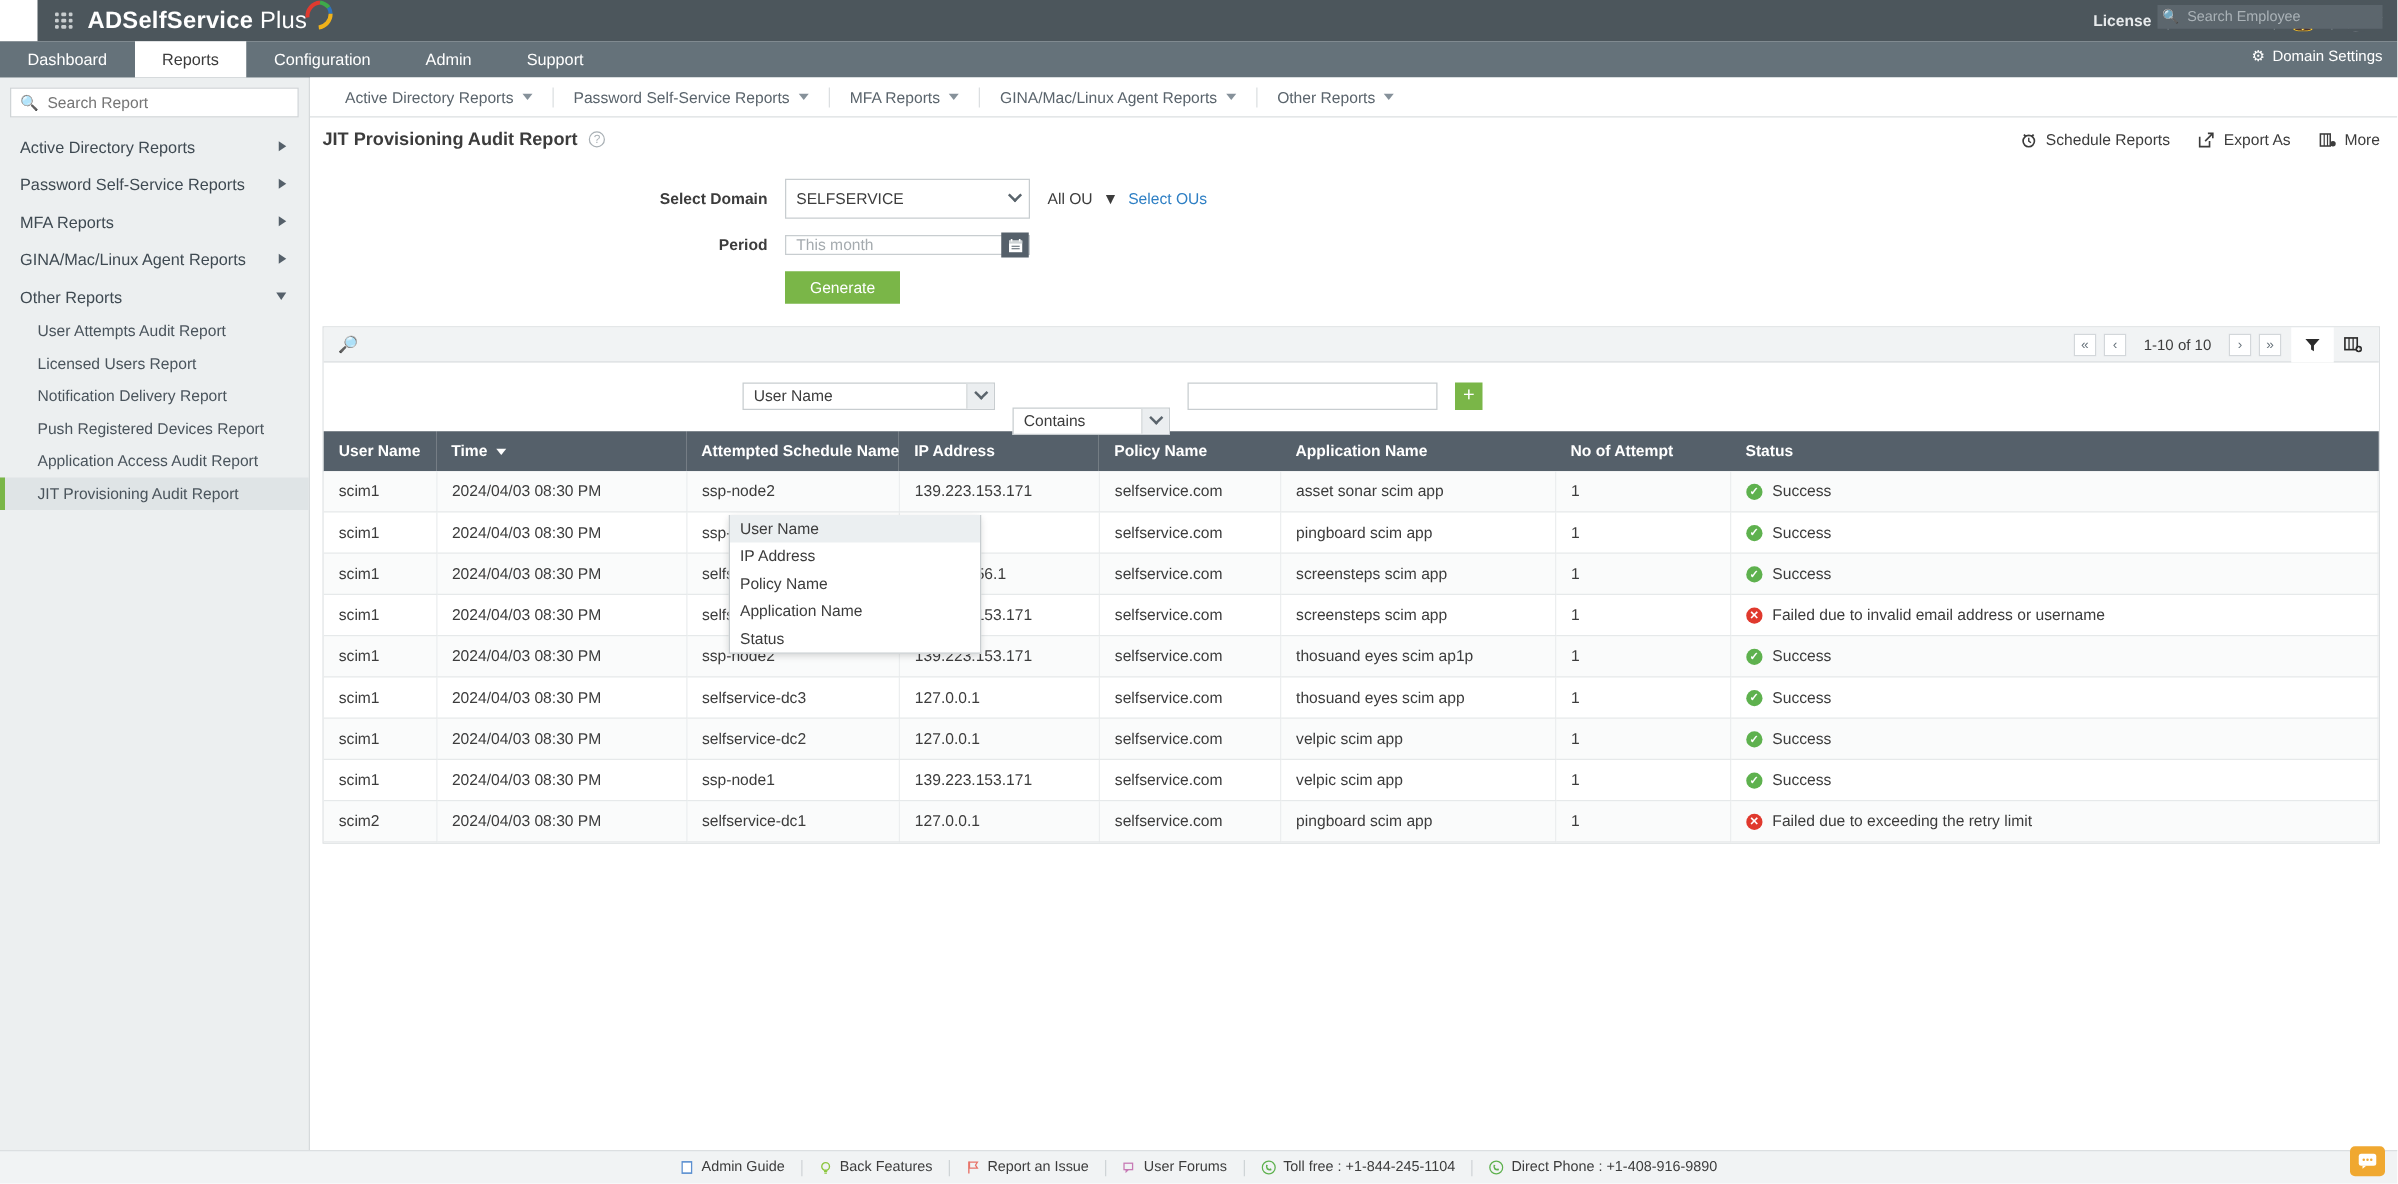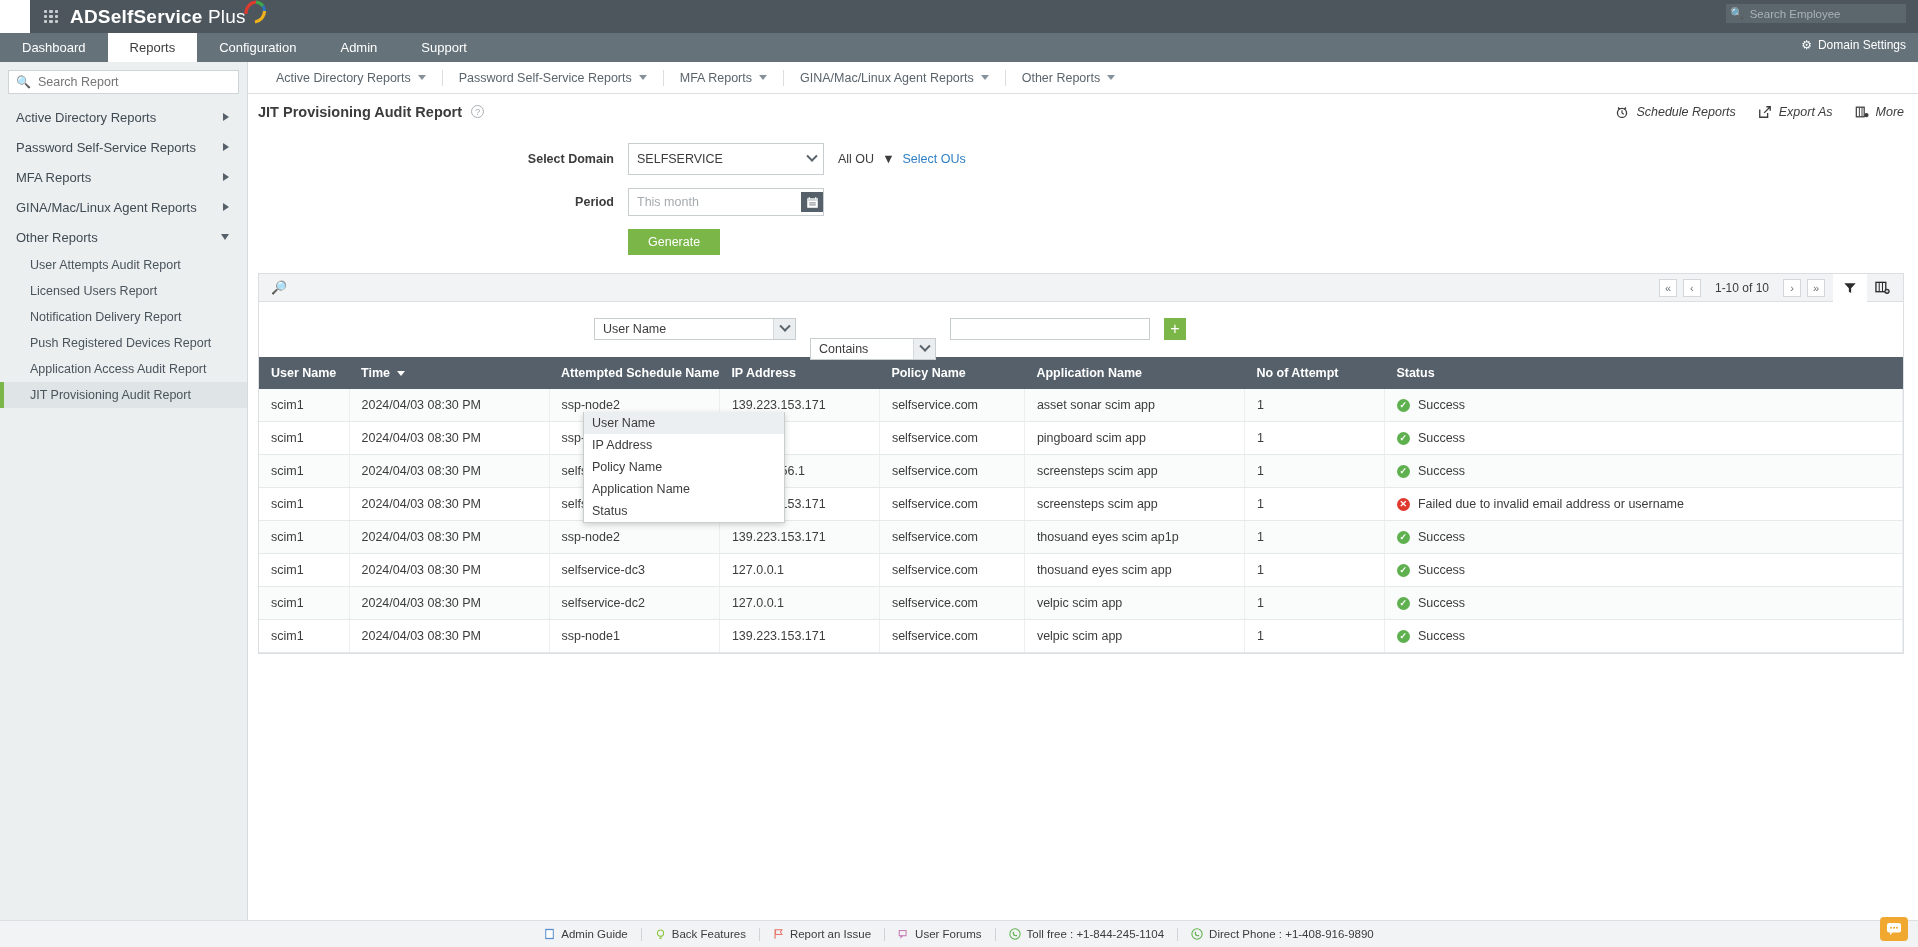--- a/index.html
+++ b/index.html
@@ -74,31 +74,31 @@
   .report-tabs { height: 32px; border-bottom: 1px solid #dcdfe1; display:flex; align-items:center; padding-left: 12px; }
   .rt { font-size: 12.5px; color: #5a646c; padding: 0 16px; display:flex; align-items:center; gap:7px; cursor:pointer; }
   .rt .cd { width:0;height:0;border-left:4px solid transparent;border-right:4px solid transparent;border-top:5px solid #86919a; }
   .rt-sep { width:1px; height: 16px; background: #dcdfe1; }
 
   .title-row { height: 35px; display:flex; align-items:center; padding: 0 14px 0 10px; position: relative; }
   .page-title { font-size: 14.5px; color: #3c3c3c; font-weight: bold; }
   .help-icon { width: 13px; height: 13px; border: 1px solid #a9b0b5; border-radius: 50%; color:#a9b0b5;
      font-size: 9.5px; text-align:center; line-height:11px; margin-left: 9px; cursor: pointer; }
   .title-actions { position: absolute; right: 14px; display:flex; align-items:center; gap: 22px; }
-  .ta { display:flex; align-items:flex-start; gap:7px; font-size: 12.5px; color:#3c3c3c; cursor:pointer;font-style:italic; }
+  .ta { display:flex; align-items:flex-start; gap:7px; font-size: 12.5px; color:#3c3c3c; cursor:pointer; }
 
   
   .formbox { background: #fff; padding: 14px 0 8px 0; }
   .frow { display:flex; align-items:center; margin-bottom: 13px; }
   .flabel { width: 380px; text-align: right; padding-right: 14px; font-size: 12.5px; color:#3c3c3c; font-weight:bold; }
   .fselect { width: 196px; height: 32px; border: 1px solid #c8cdd0; background:#fff;
      display:flex; align-items:center; justify-content:space-between; padding: 0 0 0 8px; font-size: 12.5px; cursor:pointer; }
   .fselect .sarrow { width: 22px; height: 20px; display:flex; align-items:center; justify-content:center; }
   .chev { width:8px;height:8px;border-right:2px solid #5a646c;border-bottom:2px solid #5a646c;transform:rotate(45deg) translate(-2px,-2px); }
-  .fperiod { width: 196px; height: 28px; border: 1px solid #c8cdd0; background:#fff;
+  .fperiod { width: 196px; height: 16px; border: 1px solid #c8cdd0; background:#fff;
      display:flex; align-items:center; justify-content:space-between; font-size: 12.5px; color:#a5abaf; padding-left: 8px; }
   .cal-btn { width: 22px; height: 20px; background:#55606a; display:flex; align-items:center; justify-content:center; cursor:pointer; }
   .all-ou { margin-left: 14px; font-size: 12.5px; color:#3c3c3c; display:flex; align-items:center; gap: 8px; }
   .ou-link { color: #2e7fc4; cursor:pointer; }
   .gen-btn { margin-left: 380px; background: #7ab648; color:#fff; border:none; padding: 6px 20px;
      font-size: 12.5px; cursor:pointer; font-family:"Liberation Sans",sans-serif; }
 
   
   .panel { margin: 10px 14px 0 10px; border: 1px solid #dcdfe1; }
   .panel-toolbar { height: 28px; background: #f1f3f4; border-bottom: 1px solid #dcdfe1;
@@ -173,20 +173,35 @@
   <div class="brand">
     <span>ADSelfService</span><span class="light"> Plus</span>
     <svg class="brand-swoosh" viewBox="0 0 26 26">
       <path d="M4 16 A11 11 0 0 1 14 4" stroke="#e03a2f" stroke-width="3.2" fill="none"></path>
       <path d="M14 4 A11 11 0 0 1 21 8" stroke="#3ea94a" stroke-width="3.2" fill="none"></path>
       <path d="M21 8 A11 11 0 0 1 22.5 13" stroke="#2f73bd" stroke-width="3.2" fill="none"></path>
       <path d="M22.5 13 A11 11 0 0 1 13 24" stroke="#f0b21a" stroke-width="3.2" fill="none"></path>
     </svg>
   </div>
 
+  <div class="topbar-right">
+    <div class="tr-link">License</div>
+    <div class="tr-sep"></div>
+    <div class="tr-link">Talk Back</div>
+    <div class="tr-sep"></div>
+    <div class="bell-wrap">
+      <span class="bell">🔔</span>
+      <span class="bell-badge">1</span>
+    </div>
+    <div class="tr-sep"></div>
+    <div class="avatar-wrap">
+      <span class="avatar-circle"></span>
+      <span class="caret-wh"></span>
+    </div>
+  </div>
 </div>
 
 <div class="navbar">
   <div class="navtab">Dashboard</div>
   <div class="navtab active">Reports</div>
   <div class="navtab">Configuration</div>
   <div class="navtab">Admin</div>
   <div class="navtab">Support</div>
 
   <div class="search-employee">
@@ -498,20 +513,35 @@
               <td>selfservice.com</td>
               <td>velpic scim app</td>
               <td>1</td>
               <td>
                 <div class="st">
                   <span class="st-ico st-ok">✓</span>
                   <span>Success</span>
                 </div>
               </td>
             </tr>
+            <tr>
+              <td>scim2</td>
+              <td>2024/04/03 08:30 PM</td>
+              <td>selfservice-dc1</td>
+              <td>127.0.0.1</td>
+              <td>selfservice.com</td>
+              <td>pingboard scim app</td>
+              <td>1</td>
+              <td>
+                <div class="st">
+                  <span class="st-ico st-fail">✕</span>
+                  <span>Failed due to exceeding the retry limit</span>
+                </div>
+              </td>
+            </tr>
           </tbody>
       </table>
     </div>
 
     <div class="dropdown-open">
       <div class="dd-item sel">User Name</div>
       <div class="dd-item">IP Address</div>
       <div class="dd-item">Policy Name</div>
       <div class="dd-item">Application Name</div>
       <div class="dd-item">Status</div>

